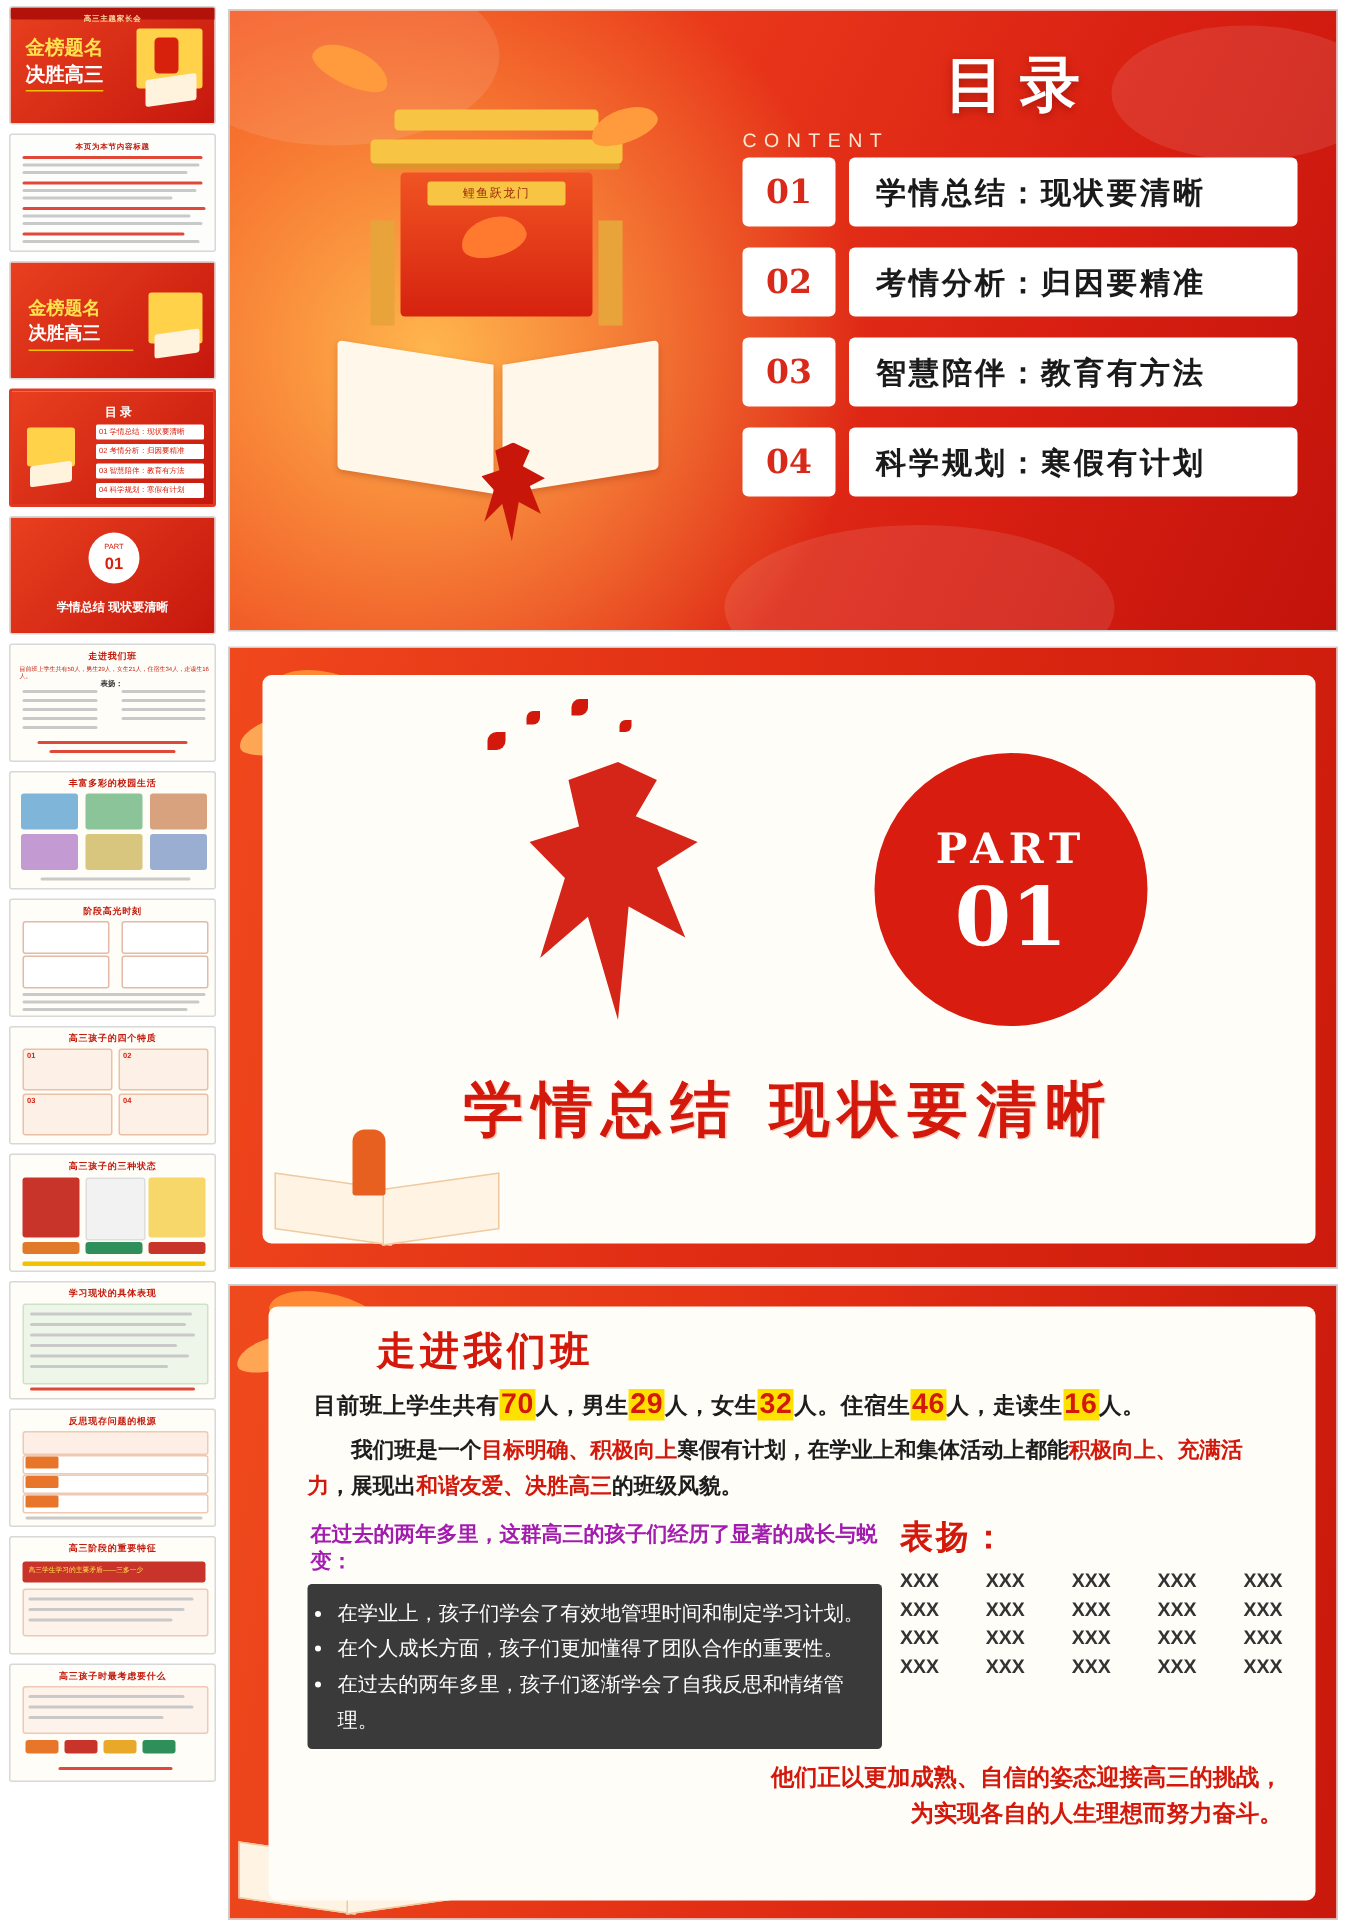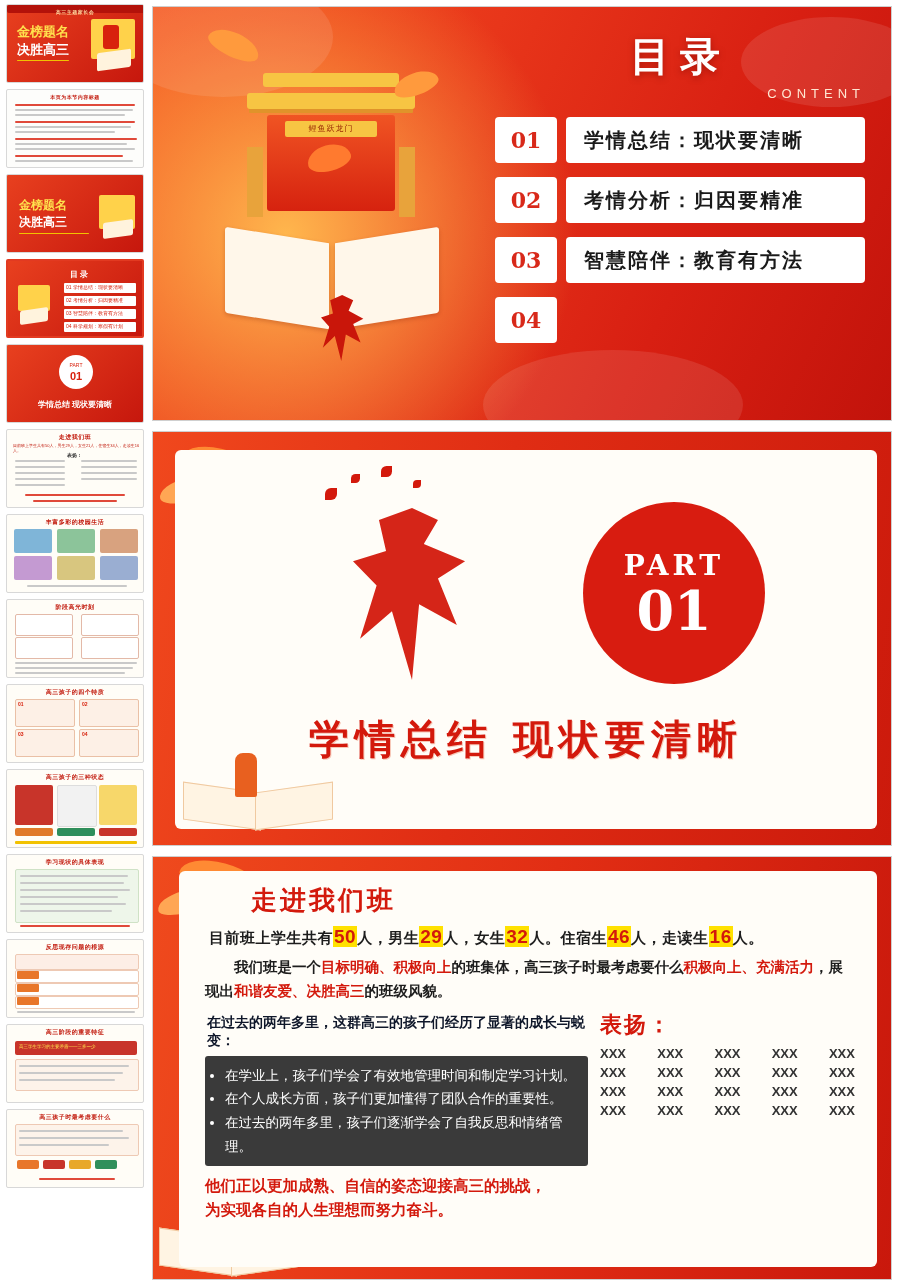--- a/index.html
+++ b/index.html
@@ -57,22 +57,22 @@
       linear-gradient(115deg,#f4511f 0%,#e8361a 38%,#d81f12 70%,#c2130b 100%);
   }
   .cloud{position:absolute;border-radius:50%;background:rgba(255,255,255,.10);}
   .s1-right{position:absolute;right:26px;top:22px;width:370px;}
   .cat-title{
     text-align:center;color:#fff;font-size:40px;font-weight:bold;
     letter-spacing:10px;text-shadow:0 2px 6px rgba(120,10,0,.5);
     font-family:"DejaVu Serif","Liberation Serif",serif;
   }
   .cat-en{
-    text-align:right;color:#ffe7d2;font-size:13px;letter-spacing:5px;
-    margin-top:2px;margin-bottom:16px;
+    text-align:left;color:#ffe7d2;font-size:13px;letter-spacing:5px;
+    margin-top:2px;margin-bottom:4px;
   }
   .toc-row{display:flex;align-items:center;margin-bottom:14px;}
   .toc-num{
     width:62px;height:46px;background:#fff;border-radius:4px;
     display:flex;align-items:center;justify-content:center;
     color:#d8291a;font-size:22px;font-weight:bold;
     font-family:"DejaVu Serif","Liberation Serif",serif;
     margin-right:9px;flex:none;
   }
   .toc-txt{
@@ -169,30 +169,30 @@
   .num{color:#d3190c;font-size:19px;font-weight:bold;}
   .para{font-size:14.5px;color:#1d1d1d;line-height:1.65;margin:0 0 6px 0;text-indent:2em;font-weight:bold;}
   .em{color:#d3190c;}
   .praise{
     color:#d3190c;font-size:22px;font-weight:bold;
     font-family:"DejaVu Serif","Liberation Serif",serif;letter-spacing:2px;
   }
   .s3-mid{display:flex;gap:12px;align-items:flex-start;margin-top:4px;}
   .s3-left{flex:1;}
   .s3-right{width:255px;flex:none;}
-  .lead{color:#0f172a;font-size:14px;font-weight:bold;margin:4px 0 6px 2px;}
+  .lead{color:#a21caf;font-size:14px;font-weight:bold;margin:4px 0 6px 2px;}
   .darkbox{
     background:#3a3a3a;color:#fff;border-radius:3px;padding:8px 10px 8px 6px;
     font-size:13.5px;line-height:1.75;
   }
   .darkbox li{margin-left:14px;}
   .xxx-grid{display:flex;flex-direction:column;gap:4px;margin-top:6px;}
   .xxx-row{display:flex;justify-content:space-between;color:#333;font-size:13px;font-weight:bold;}
   .closing{
-    text-align:left;color:#d3190c;font-size:15.5px;font-weight:bold;line-height:1.55;
+    text-align:right;color:#d3190c;font-size:15.5px;font-weight:bold;line-height:1.55;
     margin-top:8px;
   }
 </style>
 </head>
 <body>
 
 <div class="app">
 
   <div class="rail">
 
@@ -397,20 +397,21 @@
         <div class="toc-row">
           <div class="toc-num">02</div>
           <div class="toc-txt">考情分析：归因要精准</div>
         </div>
         <div class="toc-row">
           <div class="toc-num">03</div>
           <div class="toc-txt">智慧陪伴：教育有方法</div>
         </div>
         <div class="toc-row">
           <div class="toc-num">04</div>
+          <div class="toc-txt">科学规划：寒假有计划</div>
         </div>
       </div>
     </div>
 
     <div class="slide s2">
       <div class="fish" style="left:28px;top:18px;width:86px;height:34px;transform:rotate(18deg);background:#ff8a33;"></div>
       <div class="fish" style="left:6px;top:46px;width:60px;height:24px;transform:rotate(-12deg);background:#ffa654;"></div>
       <div class="s2-inner">
         <div class="s2-fig"></div>
         <div class="petal" style="left:150px;top:38px;width:12px;height:12px;"></div>
@@ -436,25 +437,25 @@
       <div class="s2-book" style="left:6px;bottom:8px;">
         <div class="pg" style="left:0;transform:skewY(8deg);"></div>
         <div class="pg" style="right:0;transform:skewY(-8deg);"></div>
         <div class="s2-person"></div>
       </div>
 
       <div class="s3-inner">
         <div class="s3-title">走进我们班</div>
 
         <div class="line1">
-          <span>目前班上学生共有</span><span class="hl num">50</span><span>人，男生</span><span class="hl num">29</span><span>人，女生</span><span class="hl num">32</span><span>人。住宿生</span><span class="hl num">46</span><span>人，走读生</span><span class="hl num">16</span><span>人。</span>
+          <span>目前班上学生共有</span><span class="hl num">70</span><span>人，男生</span><span class="hl num">29</span><span>人，女生</span><span class="hl num">32</span><span>人。住宿生</span><span class="hl num">46</span><span>人，走读生</span><span class="hl num">16</span><span>人。</span>
         </div>
 
         <div class="para">
-          <span>我们班是一个</span><span class="em">目标明确、积极向上</span><span>的班集体，高三孩子时最考虑要什么</span><span class="em">积极向上、充满活力</span><span>，展现出</span><span class="em">和谐友爱、决胜高三</span><span>的班级风貌。</span>
+          <span>我们班是一个</span><span class="em">目标明确、积极向上</span><span>寒假有计划，在学业上和集体活动上都能</span><span class="em">积极向上、充满活力</span><span>，展现出</span><span class="em">和谐友爱、决胜高三</span><span>的班级风貌。</span>
         </div>
 
         <div class="s3-mid">
           <div class="s3-left">
             <div class="lead">在过去的两年多里，这群高三的孩子们经历了显著的成长与蜕变：</div>
             <div class="darkbox">
               <ul style="margin:0;padding:0;list-style:disc;">
                 <li>在学业上，孩子们学会了有效地管理时间和制定学习计划。</li>
                 <li>在个人成长方面，孩子们更加懂得了团队合作的重要性。</li>
                 <li>在过去的两年多里，孩子们逐渐学会了自我反思和情绪管理。</li>

